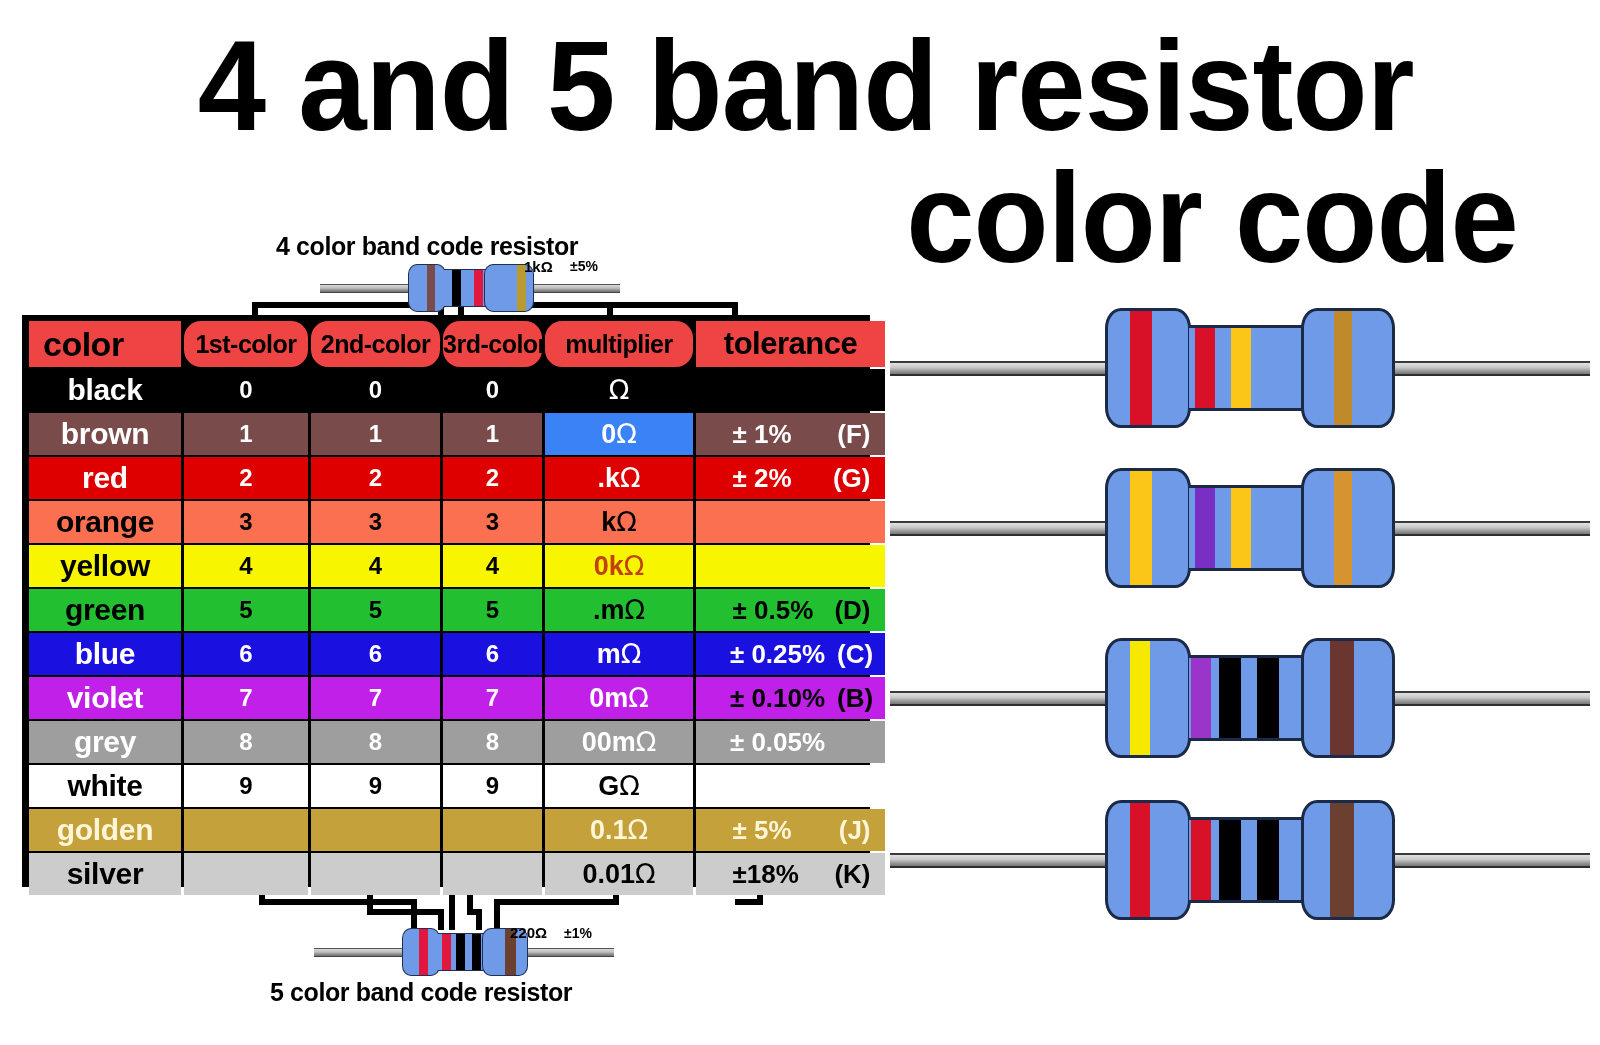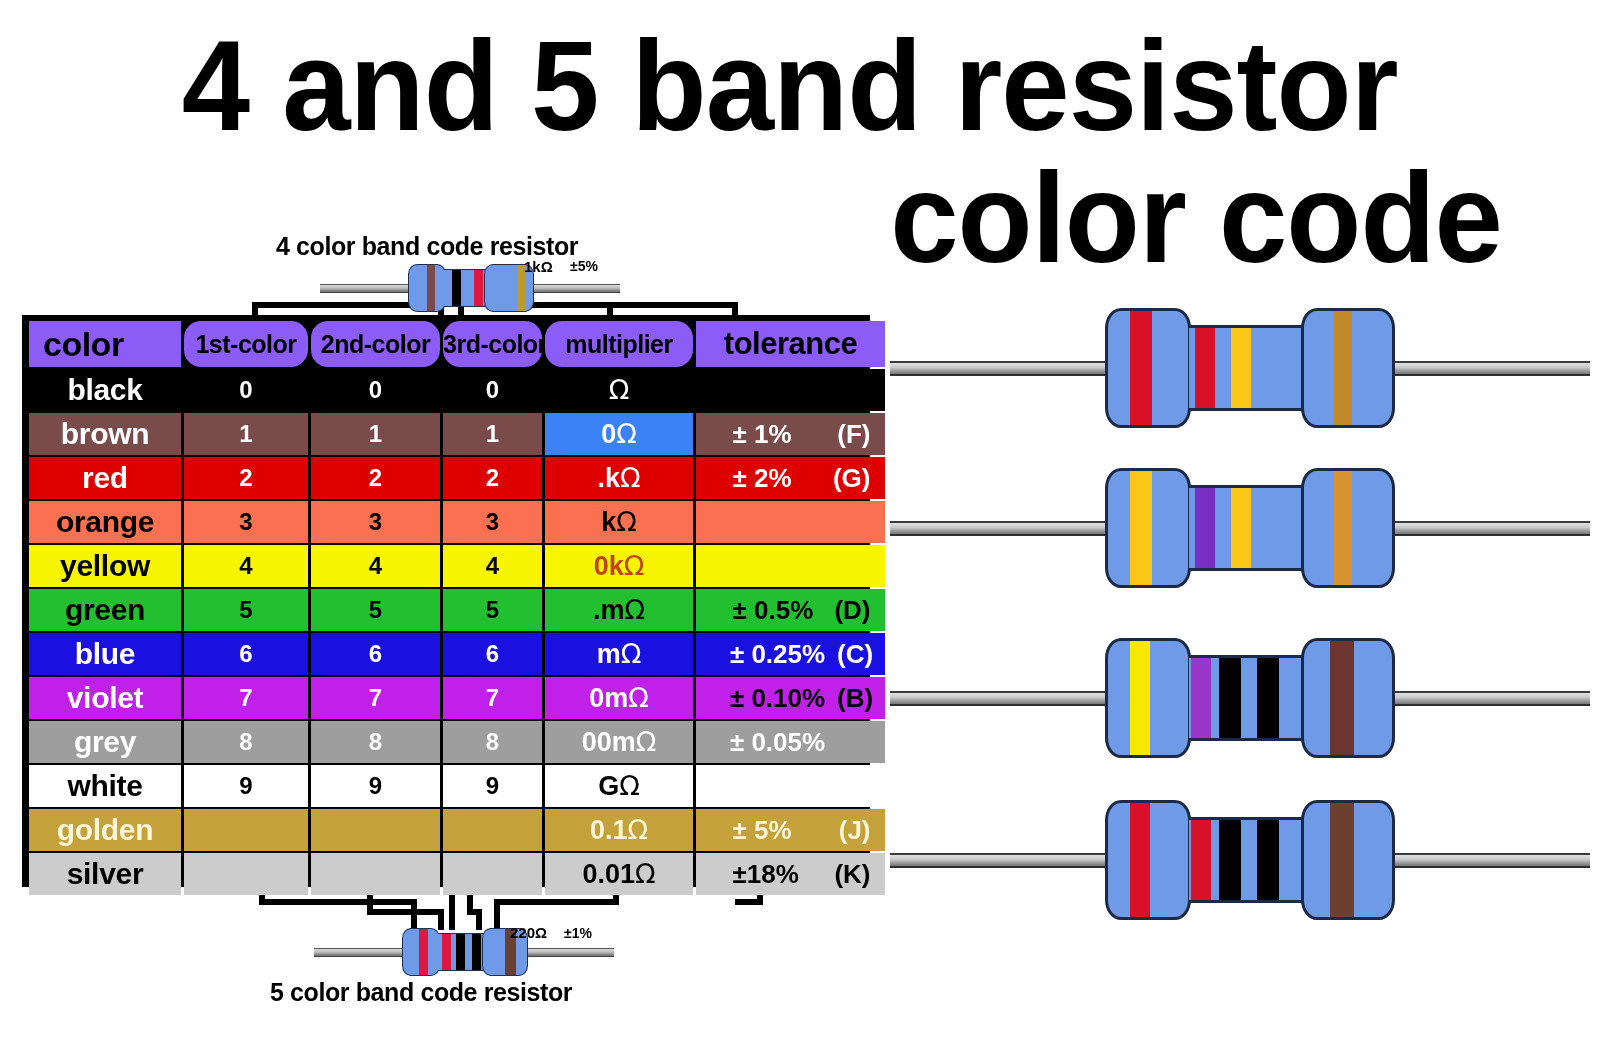--- a/index.html
+++ b/index.html
@@ -8,21 +8,21 @@
     width: 1600px; height: 1045px;
     background: #ffffff;
     font-family: "Liberation Sans", sans-serif;
     overflow: hidden;
     position: relative;
   }
 
   
   #title-block {
     position: absolute;
-    left: 0; top: 22px;
+    left: 16px; top: 22px;
     width: 1560px;
     text-align: center;
   }
   .title-line {
     font-family: "Liberation Sans", sans-serif;
     font-weight: bold;
     font-size: 128px;
     line-height: 1.0;
     letter-spacing: -1px;
     color: #000;
@@ -57,21 +57,21 @@
   
   col.c-name { width: 152px; }
   col.c-d1   { width: 124px; }
   col.c-d2   { width: 129px; }
   col.c-d3   { width: 99px; }
   col.c-mul  { width: 148px; }
   col.c-tol  { width: 189px; }
 
   
   tr.hdr th {
-    background: #8b5cf6;
+    background: #ef4444;
     color: #000;
     height: 46px;
     font-size: 29px;
     letter-spacing: -0.5px;
   }
   tr.hdr th.h-name { font-size: 34px; text-align: left; padding-left: 14px; }
   tr.hdr th.h-small { font-size: 25px; border-radius: 17px; }
   tr.hdr th.h-tol { font-size: 31px; }
 
   

